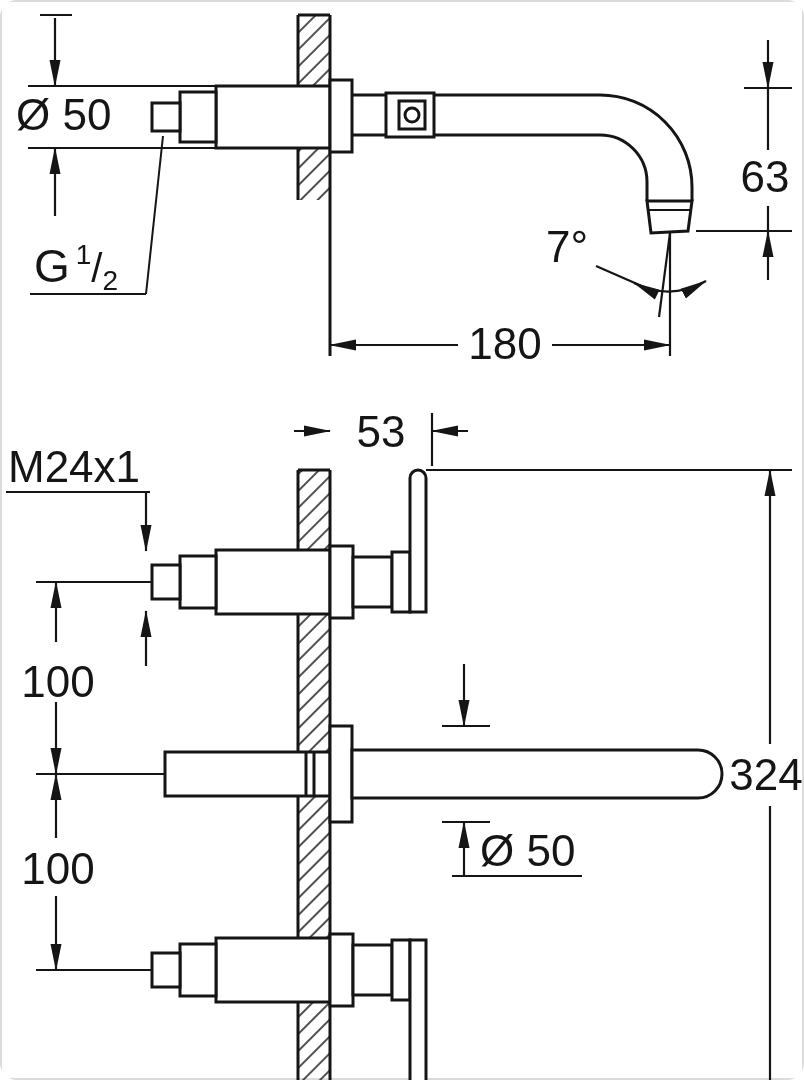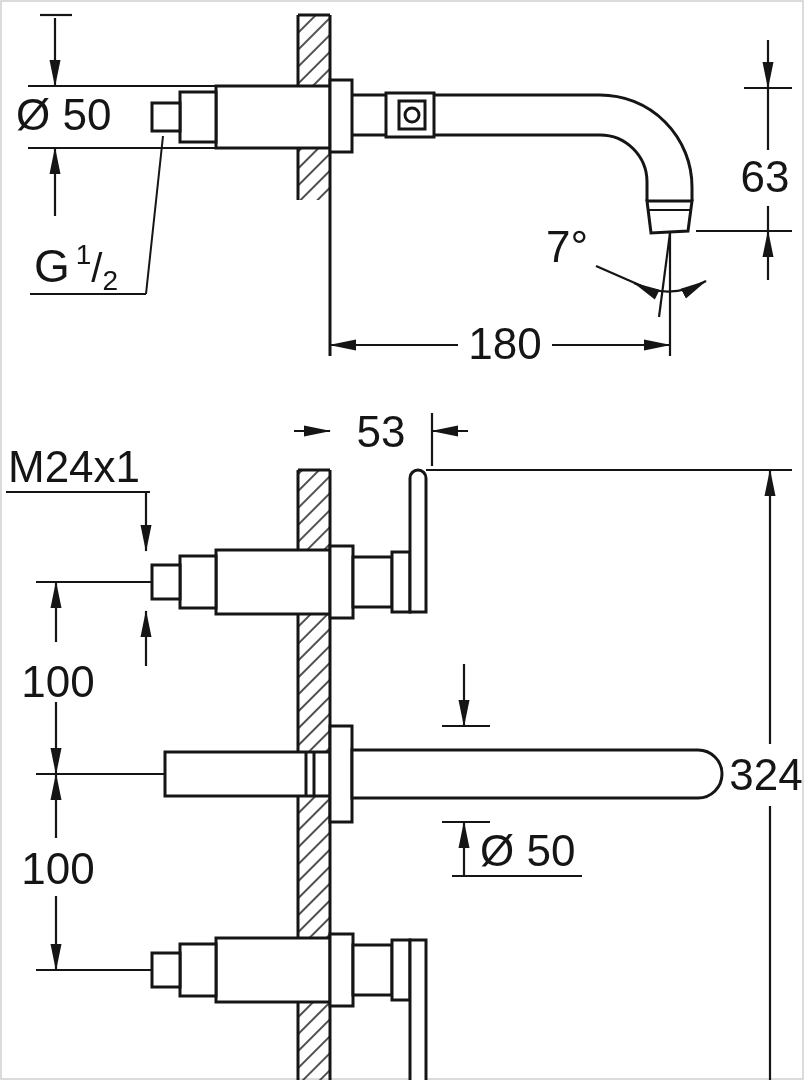--- a/index.html
+++ b/index.html
@@ -1,16 +1,16 @@
 <!DOCTYPE html>
 <html><head>
 <meta charset="utf-8">
 <style>
   html,body{margin:0;padding:0;background:#ffffff;}
-  .sheet{width:804px;height:1080px;background:#fff;position:relative;overflow:hidden;}
+  .sheet{width:804px;height:1080px;background:#fff;position:relative;overflow:hidden;border-radius:17px;}
   svg{display:block;}
   svg text{font-family:"Liberation Sans","DejaVu Sans",sans-serif;fill:#151515;}
   .obj{fill:#ffffff;stroke:#151515;stroke-width:3;}
   .objline{fill:none;stroke:#151515;stroke-width:3;}
   .dim{fill:none;stroke:#151515;stroke-width:2.2;}
   .thin{fill:none;stroke:#151515;stroke-width:2;}
 </style>
 </head>
 <body>
 

